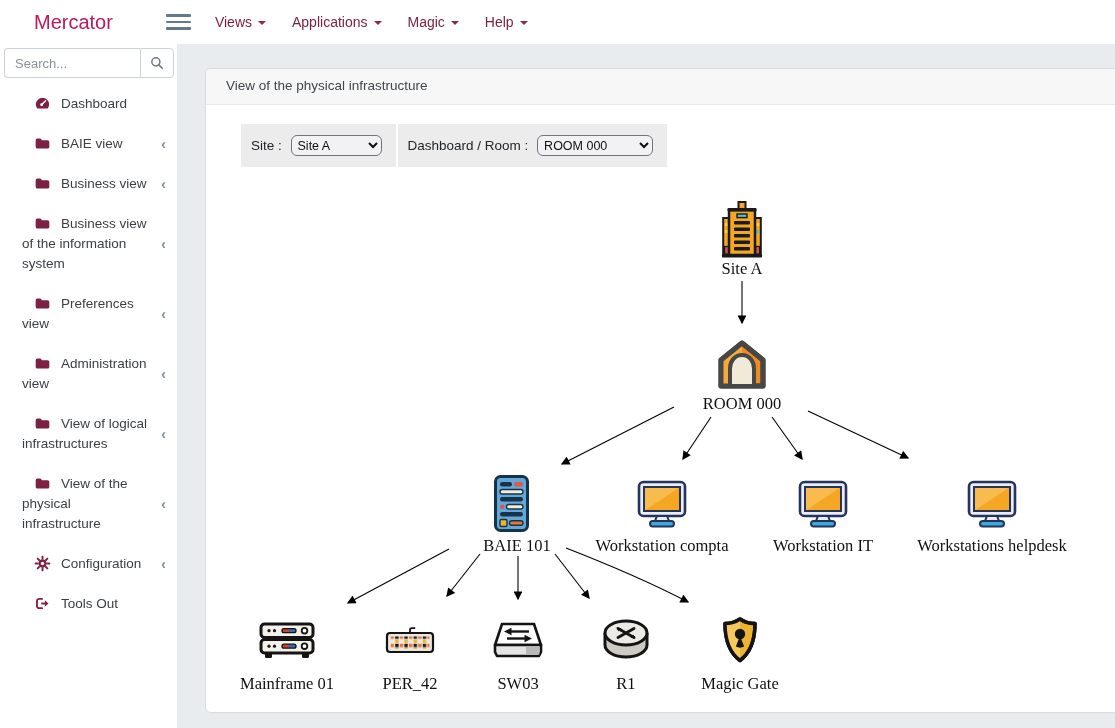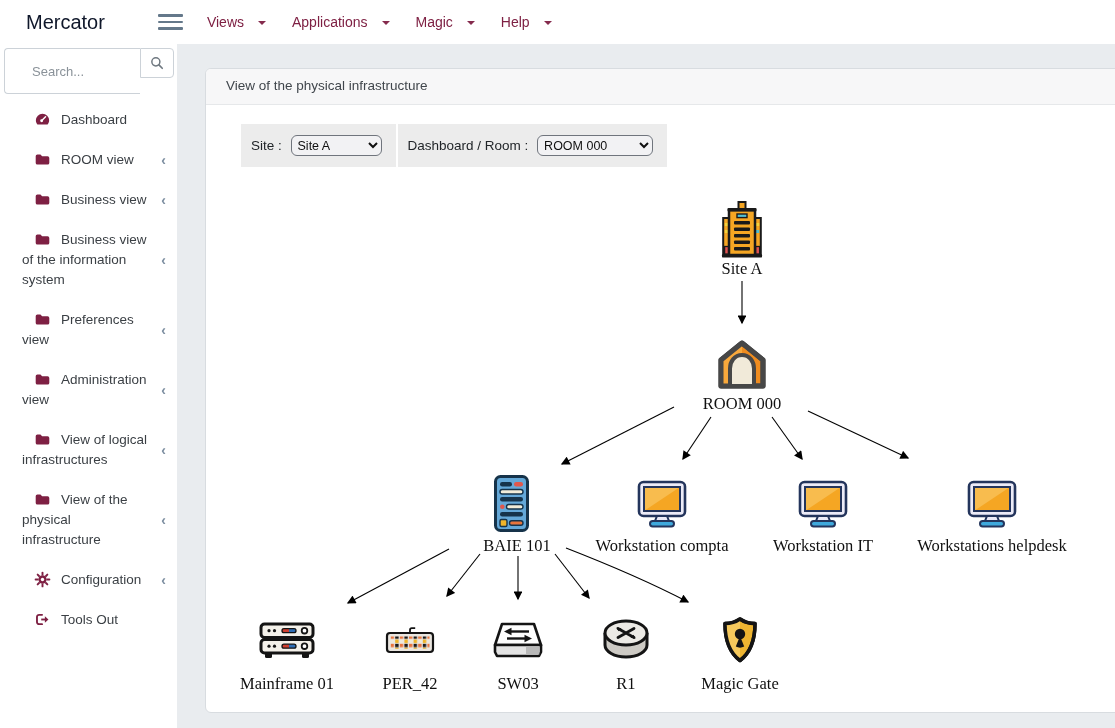--- a/index.html
+++ b/index.html
@@ -2,35 +2,35 @@
 <html><head>
 <meta charset="utf-8">
 <style>
   * { box-sizing: border-box; margin: 0; padding: 0; }
   html, body { width: 1115px; height: 728px; overflow: hidden; }
   body { font-family: "Liberation Sans", sans-serif; background: #fff; position: relative; }
 
   
   .navbar { position: absolute; left: 0; top: 0; width: 1115px; height: 44px;
             background: #fff; display: flex; align-items: center; z-index: 5; }
-  .brand { margin-left: 26px; font-size: 20px; color: #0f172a; text-decoration: none; cursor: pointer; }
+  .brand { margin-left: 34px; font-size: 20px; color: #be185d; text-decoration: none; cursor: pointer; }
   .hamburger { margin-left: 53px; width: 25px; height: 16px; display: flex; flex-direction: column;
                justify-content: space-between; cursor: pointer; }
   .hamburger span { display: block; height: 2.6px; background: #64788a; border-radius: 1px; }
   .nav-links { display: flex; margin-left: 11px; }
-  .nav-link { display: flex; align-items: center; gap: 14px; padding: 0 13px; height: 44px;
+  .nav-link { display: flex; align-items: center; gap: 6px; padding: 0 13px; height: 44px;
               font-size: 14px; color: #7e2043; cursor: pointer; text-decoration: none; }
   .caret { width: 0; height: 0; border-left: 4px solid transparent; border-right: 4px solid transparent;
            border-top: 4.5px solid currentColor; margin-top: 2px; opacity: .95; }
 
   
   .sidebar { position: absolute; left: 0; top: 44px; width: 177px; bottom: 0; background: #fff; z-index: 4; }
   .search-row { display: flex; padding: 4px 3px 4px 4px; }
-  .search-input { flex: 1; min-width: 0; height: 46px; border: 1px solid #ccd2d8; border-right: none;
-                  border-radius: 4px 0 0 4px; padding: 0 27px; font-size: 13px; color: #495057; outline: none; }
+  .search-input { flex: 1; min-width: 0; height: 30px; border: 1px solid #ccd2d8; border-right: none;
+                  border-radius: 4px 0 0 4px; padding: 0 10px; font-size: 13px; color: #495057; outline: none; }
   .search-input::placeholder { color: #8a9299; }
   .search-btn { width: 34px; height: 30px; border: 1px solid #ccd2d8; border-radius: 0 4px 4px 0;
                 background: #fff; display: flex; align-items: center; justify-content: center; cursor: pointer; }
   .menu { list-style: none; margin-top: 2px; padding-left: 20px; }
   .menu li { position: relative; padding: 10px 24px 10px 2px; font-size: 13.5px; color: #3a3f44;
              line-height: 20px; cursor: pointer; }
   .mi { display: inline-block; width: 17px; height: 17px; vertical-align: -3.5px; margin: 0 10px 0 12px; }
   .chev { position: absolute; right: 11px; top: 50%; transform: translateY(-50%);
           color: #7c8ea0; font-size: 14px; font-weight: 700; line-height: 1; }
 
@@ -99,21 +99,21 @@
     <li data-interactable="true">
       <svg class="mi" data-interactable="false" viewBox="0 0 20 20">
         <path d="M10 3.2a7.8 7.8 0 0 0-7.8 7.8c0 1.9.7 3.7 1.8 5h12c1.1-1.3 1.8-3.1 1.8-5A7.8 7.8 0 0 0 10 3.2z" fill="#7e2043"></path>
         <path d="M9.2 11.2 13.6 6.8" stroke="#fff" stroke-width="1.7" stroke-linecap="round"></path>
         <circle cx="9" cy="11.4" r="1.7" fill="#fff"></circle>
       </svg><span data-interactable="false">Dashboard</span>
     </li>
     <li data-interactable="true">
       <svg class="mi" data-interactable="false" viewBox="0 0 20 20">
         <path d="M2 6a2 2 0 0 1 2-2h3.6l2 2.2H16a2 2 0 0 1 2 2V14a2 2 0 0 1-2 2H4a2 2 0 0 1-2-2z" fill="#7e2043"></path>
-      </svg><span data-interactable="false">ROOM view</span>
+      </svg><span data-interactable="false">BAIE view</span>
       <span class="chev" data-interactable="true">‹</span>
     </li>
     <li data-interactable="true">
       <svg class="mi" data-interactable="false" viewBox="0 0 20 20">
         <path d="M2 6a2 2 0 0 1 2-2h3.6l2 2.2H16a2 2 0 0 1 2 2V14a2 2 0 0 1-2 2H4a2 2 0 0 1-2-2z" fill="#7e2043"></path>
       </svg><span data-interactable="false">Business view</span>
       <span class="chev" data-interactable="true">‹</span>
     </li>
     <li data-interactable="true">
       <svg class="mi" data-interactable="false" viewBox="0 0 20 20">

